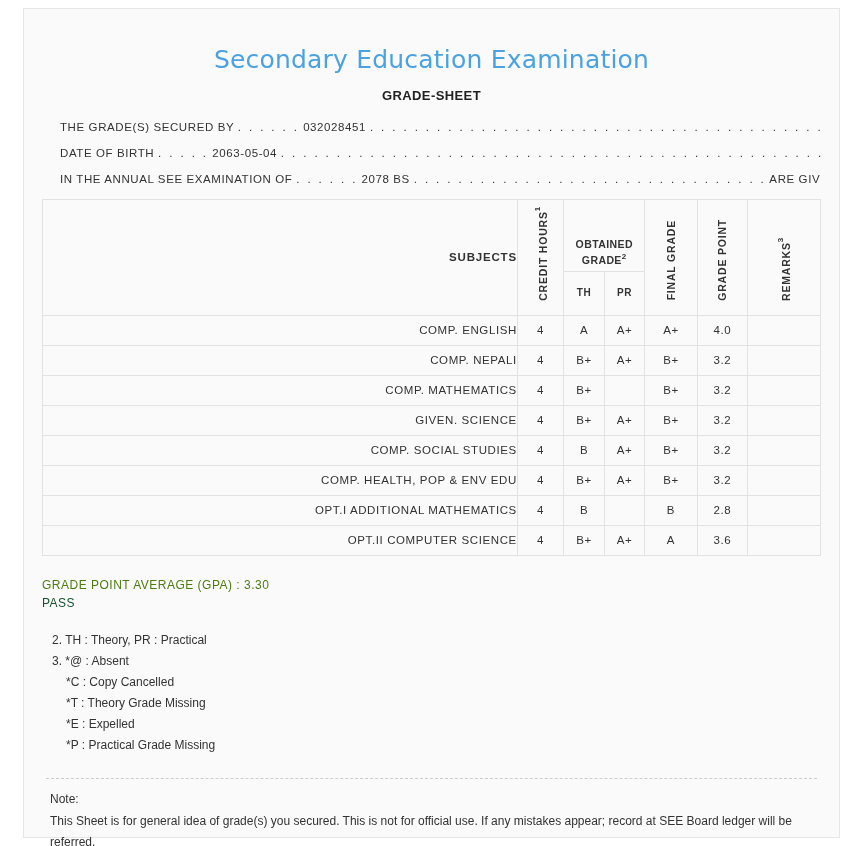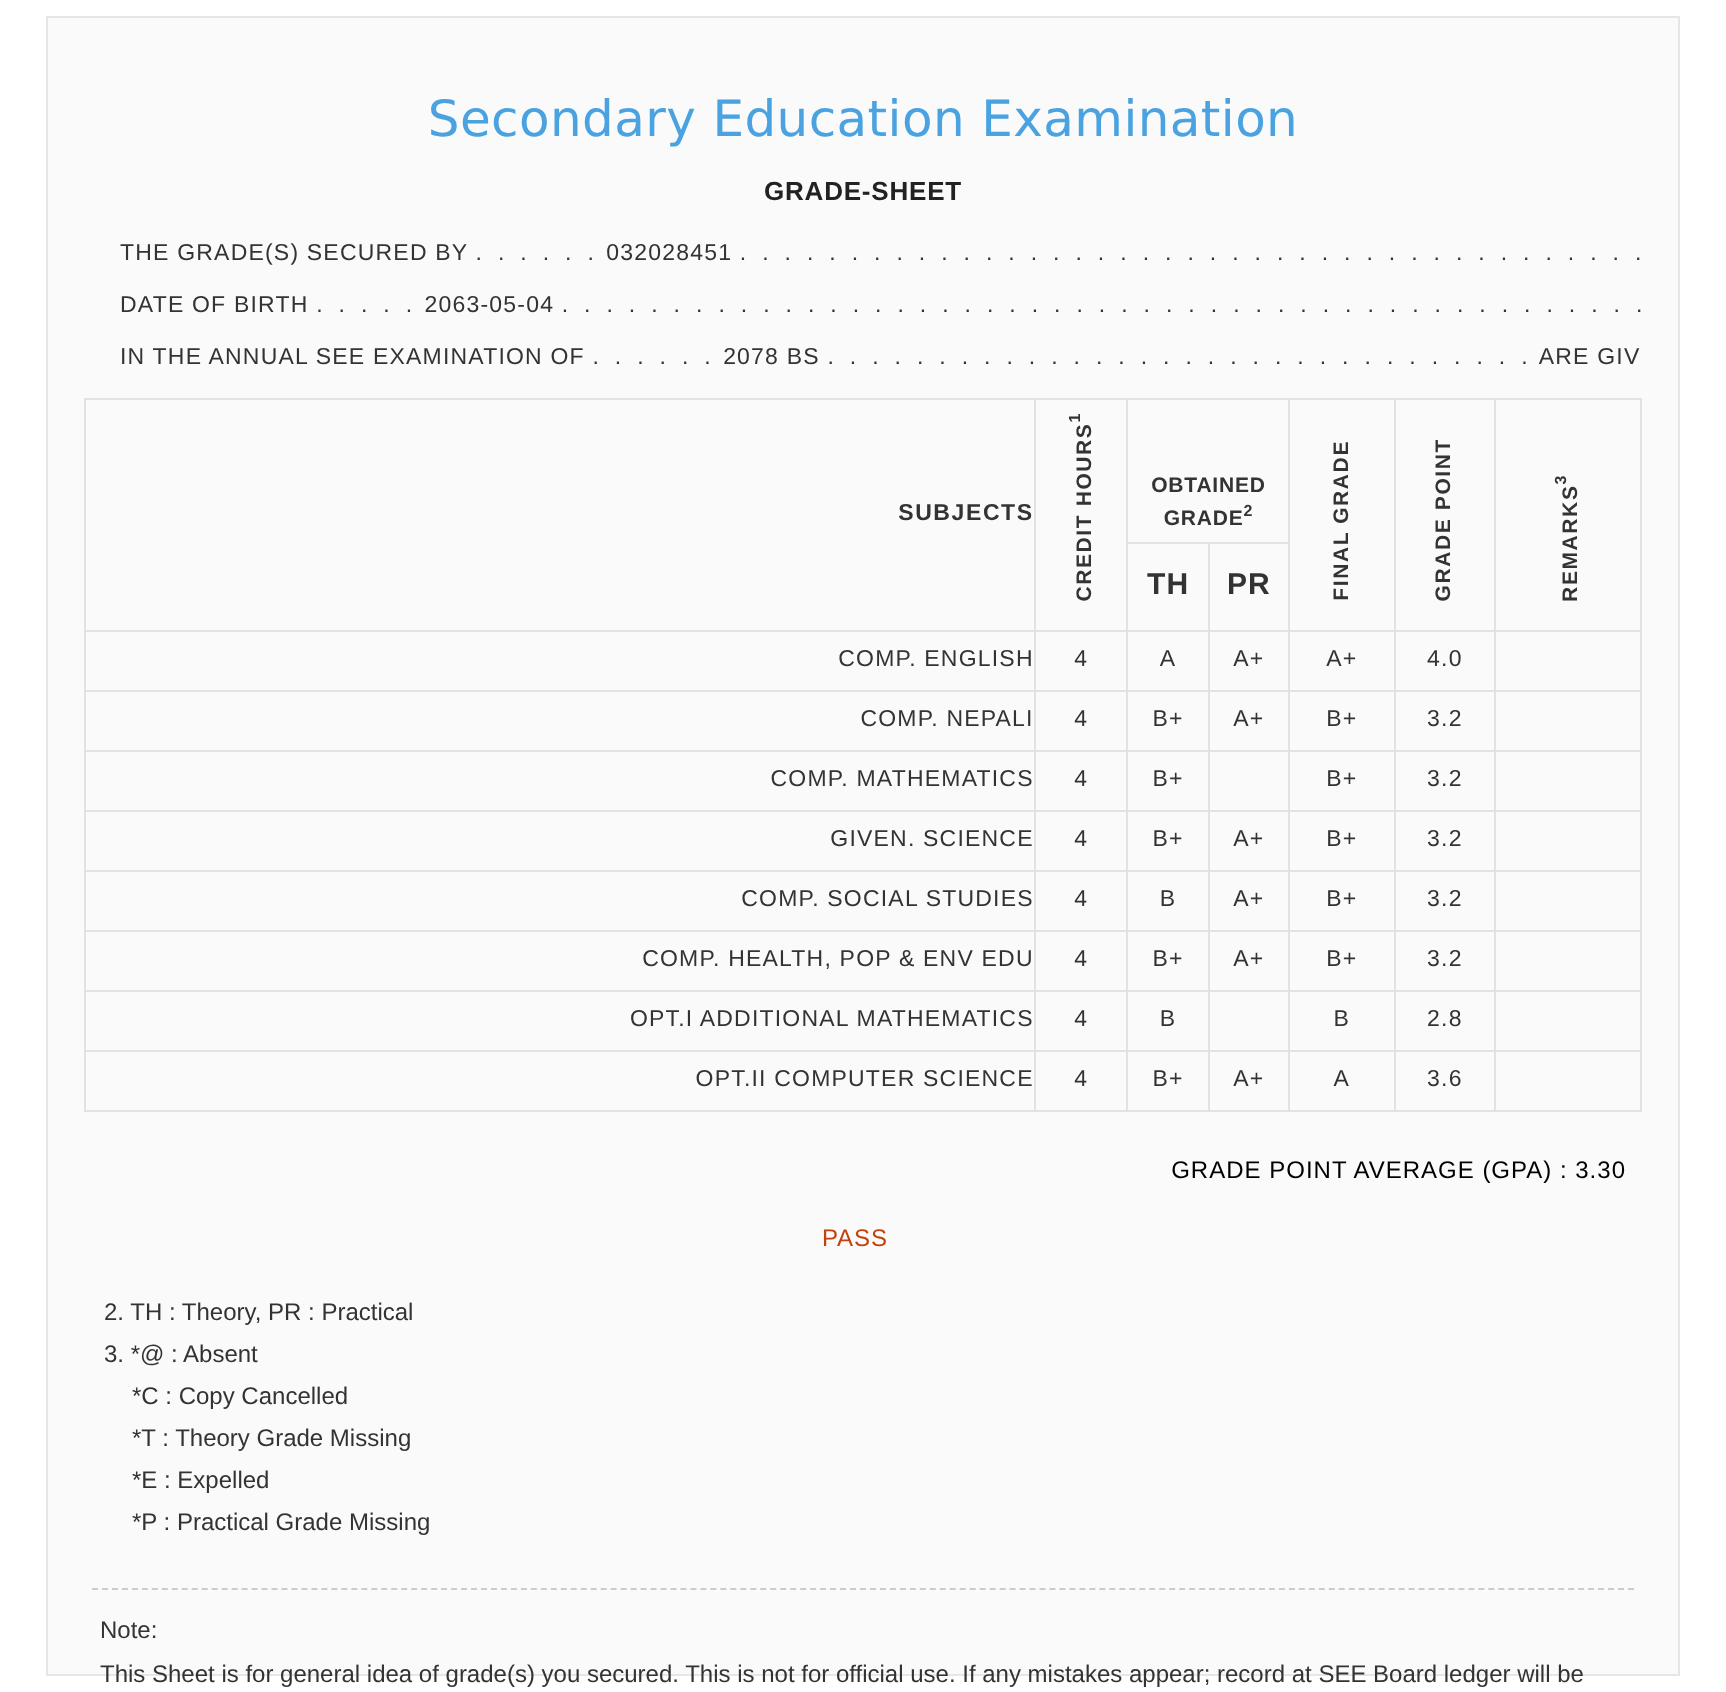--- a/index.html
+++ b/index.html
@@ -116,52 +116,52 @@
     text-align: center;
     font-size: 10.5px;
     line-height: 1.25;
     padding: 6px 2px 5px 2px !important;
     letter-spacing: 0.4px;
     height: 56px;
     vertical-align: bottom;
   }
   .og-sub {
     text-align: center;
-    font-size: 15px;
+    font-size: 10px;
     padding: 4px 0 6px 0 !important;
     height: 30px;
     vertical-align: middle;
     letter-spacing: 0.5px;
   }
   tbody td {
     height: 29px;
     font-size: 11.5px;
     letter-spacing: 0.6px;
   }
   td.subject {
     padding-left: 14px;
     text-align: right;
     white-space: nowrap;
   }
   td.c { text-align: center; }
 
   .gpa-line {
-    text-align: right;
+    text-align: left;
     font-size: 12px;
-    color: #000000;
+    color: #4d7c0f;
     letter-spacing: 0.5px;
     margin-top: 22px;
     padding-right: 8px;
   }
   .result-line {
-    text-align: center;
+    text-align: left;
     font-size: 12px;
-    color: #c2410c;
+    color: #14532d;
     letter-spacing: 0.5px;
-    margin-top: 20px;
+    margin-top: 4px;
     padding-right: 8px;
   }
   .notes {
     margin-top: 20px;
     font-size: 12px;
     color: #333;
     line-height: 1.75;
     padding-left: 10px;
   }
   .notes .indent {

